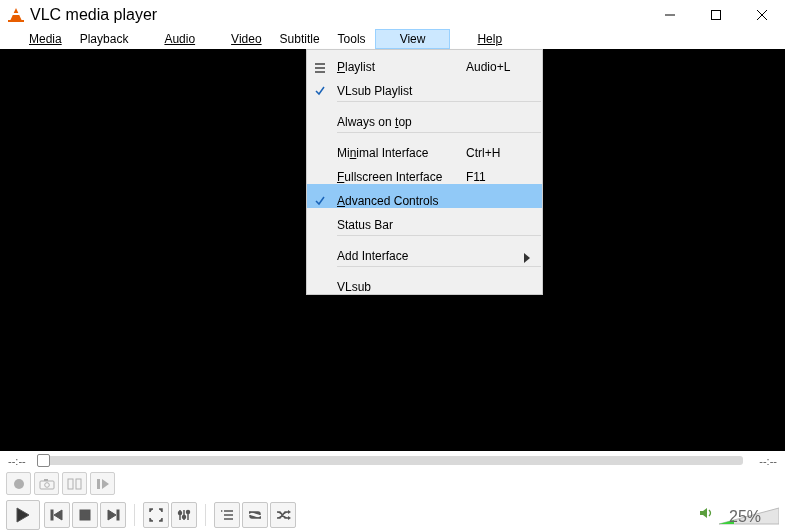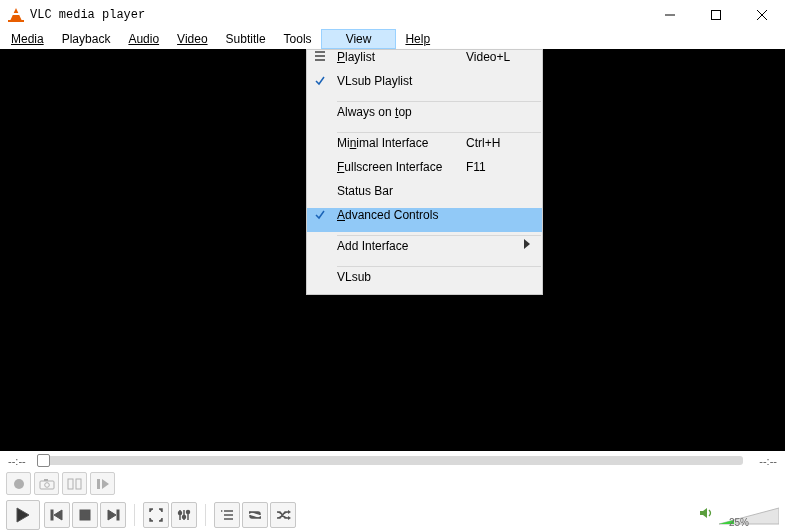--- a/index.html
+++ b/index.html
@@ -5,34 +5,34 @@
   * { box-sizing: border-box; margin: 0; padding: 0; font-family: "Segoe UI", Tahoma, sans-serif; font-size: 12px; }
   html, body { width: 785px; height: 532px; overflow: hidden; background: #fff; }
   .window { width: 785px; height: 532px; display: flex; flex-direction: column; background: #fff; }
 
   
   .titlebar { height: 29px; display: flex; align-items: center; padding: 0 0 0 8px; color: #000; }
   .titlebar .appicon { width: 16px; height: 16px; margin-right: 6px; position: relative; }
   .titlebar .appicon .cone { position: absolute; left: 2px; top: 1px; width: 0; height: 0; border-left: 6px solid transparent; border-right: 6px solid transparent; border-bottom: 13px solid #e85e00; }
   .titlebar .appicon .stripe { position: absolute; left: 3px; top: 6px; width: 10px; height: 2px; background: #fff; }
   .titlebar .appicon .base { position: absolute; left: 0; top: 13px; width: 16px; height: 2px; background: #e85e00; }
-  .titlebar .title { flex: 1; font-size: 12px; font-family: Liberation Mono, monospace; }
+  .titlebar .title { flex: 1; font-size: 16px; }
   .winbtns { display: flex; }
   .winbtn { width: 46px; height: 29px; display: flex; align-items: center; justify-content: center; }
   .winbtn svg { stroke: #000; fill: none; }
 
   
   .menubar { height: 20px; display: flex; align-items: stretch; padding: 0 2px; border-bottom: 0; }
   .menuitem { padding: 2px 9px; display: flex; align-items: center; cursor: default; }
   .menuitem.open { background: #cce8ff; border: 1px solid #99d1ff; padding: 1px 24px; }
-  .ul { text-decoration: underline; }
+  .ul { text-decoration: underline; margin-left: 18px; }
 
   
   .dropdown { position: absolute; left: 306px; top: 49px; width: 237px; background: #f0f0f0; border: 1px solid #cccccc; box-shadow: 2px 2px 3px rgba(0,0,0,0.2); z-index: 50; }
-  .dd-row { height: 24px; display: flex; align-items: flex-start; position: relative; }
+  .dd-row { height: 24px; display: flex; align-items: flex-end; position: relative; }
   .dd-row .check { width: 26px; display: flex; justify-content: center; }
   .dd-row .lbl { flex: 1; padding-left: 4px; }
   .dd-row .accel { width: 58px; color: #000; text-align: left; }
   .dd-row .sub { width: 18px; }
   .dd-row.hover { background: #91c9f7; }
   .dd-sep { height: 1px; background: #d7d7d7; margin: 3px 1px 3px 30px; }
   .dd-listicon svg { stroke: #333; }
   .dd-check svg { stroke: #1a63b7; fill: none; stroke-width: 1.5; }
   .dd-arrow { display: flex; align-items: center; }
 
@@ -61,21 +61,21 @@
   .group { display: flex; gap: 2px; border: 0; }
   .cbtn { width: 26px; height: 26px; border: 1px solid #c7c7c7; background: #f5f5f5; display: flex; align-items: center; justify-content: center; border-radius: 2px; }
   .cbtn.play { width: 34px; height: 30px; }
   .cbtn svg { fill: #555; stroke: #555; }
   .cbtn.play svg { fill: #333; }
   .spacer { flex: 1; }
   .vol { display: flex; align-items: center; gap: 6px; }
   .volwedge { position: relative; width: 60px; height: 22px; }
   .volwedge svg polygon.bg { fill: #e5e5e5; stroke: #bbb; }
   .volwedge svg polygon.fg { fill: #3bd13b; }
-  .vollabel { position: absolute; left: 10px; top: 13px; font-size: 10px; color: #666; }
+  .vollabel { position: absolute; left: 10px; top: 4px; font-size: 16px; color: #666; }
 
   .divider { width: 1px; height: 22px; background: #dcdcdc; margin: 0 4px; }
 </style>
 </head>
 <body>
 
 <div class="window">
 
   <div class="titlebar">
     <div class="appicon">
@@ -265,21 +265,21 @@
 <div class="dropdown">
   <div class="dd-row">
     <div class="check dd-listicon">
       <svg width="14" height="12" viewBox="0 0 14 12" stroke-width="1.4">
           <line x1="2" y1="2" x2="12" y2="2"></line>
           <line x1="2" y1="6" x2="12" y2="6"></line>
           <line x1="2" y1="10" x2="12" y2="10"></line>
         </svg>
     </div>
     <div class="lbl"><span><span style="text-decoration:underline">P</span>laylist</span></div>
-    <div class="accel">Video+L</div>
+    <div class="accel">Audio+L</div>
     <div class="sub"></div>
   </div>
   <div class="dd-row">
     <div class="check dd-check">
       <svg width="14" height="14" viewBox="0 0 14 14">
           <path d="M3 7l3 3 5-7"></path>
         </svg>
     </div>
     <div class="lbl">VLsub Playlist</div>
     <div class="accel"></div>
@@ -297,37 +297,37 @@
     <div class="check"></div>
     <div class="lbl"><span>Mi<span style="text-decoration:underline">n</span>imal Interface</span></div>
     <div class="accel">Ctrl+H</div>
     <div class="sub"></div>
   </div>
   <div class="dd-row">
     <div class="check"></div>
     <div class="lbl"><span><span style="text-decoration:underline">F</span>ullscreen Interface</span></div>
     <div class="accel">F11</div>
     <div class="sub"></div>
-  </div>
-  <div class="dd-row">
-    <div class="check"></div>
-    <div class="lbl">Status Bar</div>
-    <div class="accel"></div>
-      <div class="sub"></div>
   </div>
   <div class="dd-row hover">
     <div class="check dd-check">
       <svg width="14" height="14" viewBox="0 0 14 14">
           <path d="M3 7l3 3 5-7"></path>
         </svg>
     </div>
     <div class="lbl"><span><span style="text-decoration:underline">A</span>dvanced Controls</span></div>
     <div class="accel"></div>
       <div class="sub"></div>
   </div>
+  <div class="dd-row">
+    <div class="check"></div>
+    <div class="lbl">Status Bar</div>
+    <div class="accel"></div>
+      <div class="sub"></div>
+  </div>
   <div class="dd-sep"></div>
   <div class="dd-row">
     <div class="check"></div>
     <div class="lbl">Add Interface</div>
     <div class="accel"></div>
     <div class="sub dd-arrow">
       <svg width="6" height="10" viewBox="0 0 6 10">
           <polygon points="0,0 6,5 0,10" fill="#333"></polygon>
         </svg>
     </div>

